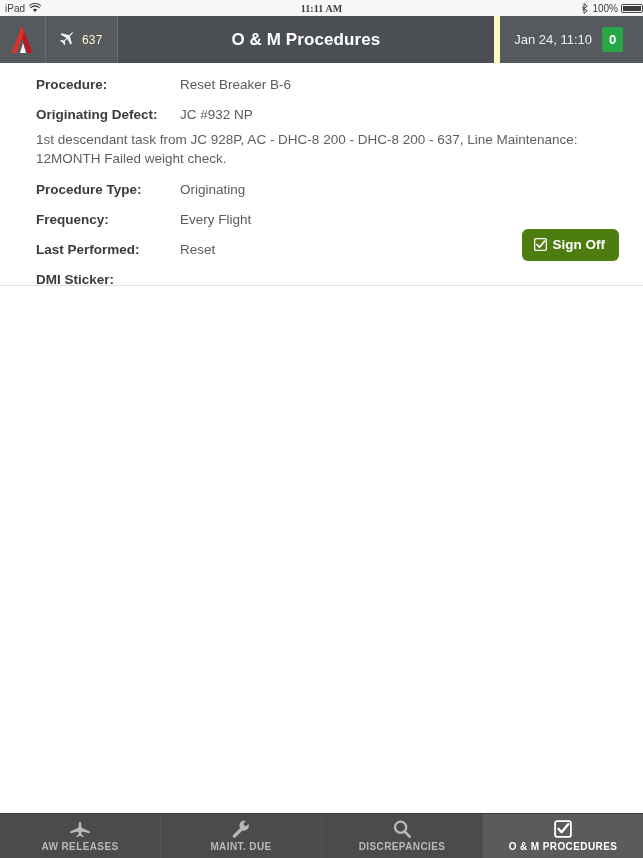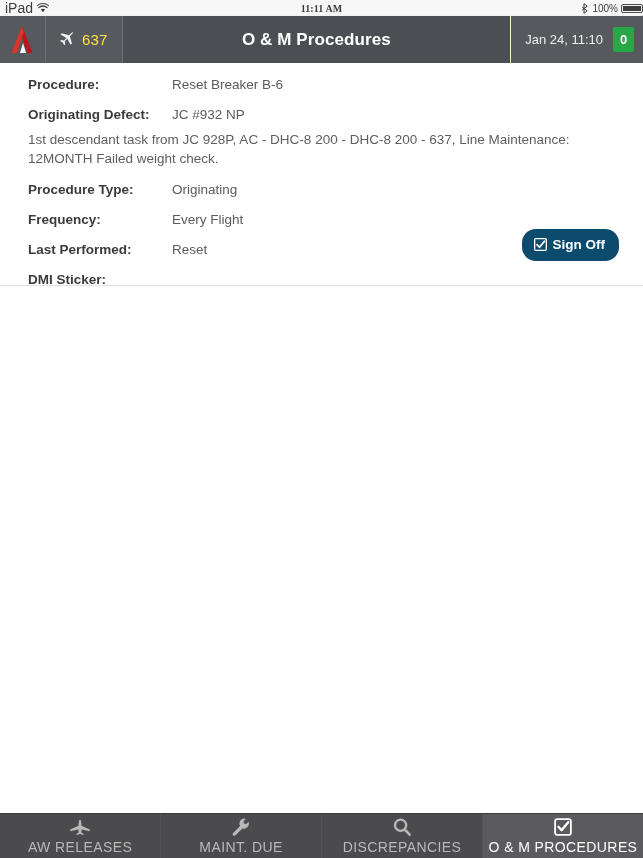--- a/index.html
+++ b/index.html
@@ -49,21 +49,21 @@
     font-family: Liberation Serif, serif;
   }
   .sb-right {
     width: 160px;
     display: flex;
     align-items: center;
     justify-content: flex-end;
     gap: 3px;
     padding-right: 0;
   }
-  .sb-label { font-size: 14px; color: #3c3c3c; }
+  .sb-label { font-size: 10px; color: #3c3c3c; }
   .sb-pct { font-size: 10px; color: #3c3c3c; }
   .icon-wifi { display: inline-block; line-height: 0; }
   .icon-bt { display: inline-block; line-height: 0; }
   .battery {
     position: relative;
     width: 22px; height: 9px;
     border: 1px solid #4a4a4a;
     border-radius: 2px;
     display: inline-block;
   }
@@ -106,22 +106,22 @@
 
   .nav-tail {
     background: #56595d;
     display: flex;
     align-items: center;
     gap: 7px;
     padding: 0 14px 0 12px;
     border-right: 1px solid #6f7276;
   }
   .nav-tail .tail-num {
-    font-size: 15px;
-    color: #fde047;
+    font-size: 12px;
+    color: #fef9c3;
     font-weight: normal;
     letter-spacing: 0.2px;
   }
   .icon-plane-nav { width: 17px; height: 17px; display: block; }
 
   .nav-title {
     flex: 1;
     background: #4b4f54;
     display: flex;
     align-items: center;
@@ -132,22 +132,22 @@
     font-weight: bold;
     color: #ffffff;
     letter-spacing: 0.1px;
   }
 
   .nav-right {
     background: #56595d;
     display: flex;
     align-items: center;
     gap: 10px;
-    padding: 0 9px 0 14px;
-    border-left: 1px solid #fef9c3;
+    padding: 0 20px 0 14px;
+    border-left: 6px solid #fef9c3;
   }
   .nav-date {
     font-size: 13px;
     color: #f0f0f0;
     white-space: nowrap;
   }
   .nav-badge {
     min-width: 21px;
     height: 25px;
     background: #27a745;
@@ -159,21 +159,21 @@
     justify-content: center;
     border-radius: 2px;
     padding: 0 5px;
   }
 
   
   .detail {
     position: absolute;
     top: 63px; left: 0;
     width: 643px;
-    padding: 14px 0 0 4px;
+    padding: 14px 0 0 12px;
     background: #ffffff;
   }
   .row {
     display: flex;
     align-items: flex-start;
     padding: 0 24px;
     margin-bottom: 14px;
     min-height: 16px;
   }
   .row:last-child { margin-bottom: 12px; }
@@ -198,23 +198,23 @@
     color: #5e5e5e;
     line-height: 19px;
     max-width: 596px;
   }
 
   .lastperf-row { position: relative; }
   .signoff {
     position: absolute;
     top: -13px;
     right: 24px;
-    background: #0c4a6e;
+    background: #4d7c0f;
     border: none;
-    border-radius: 14px;
+    border-radius: 6px;
     color: #ffffff;
     font-size: 13.5px;
     font-weight: bold;
     font-family: "Liberation Sans", sans-serif;
     padding: 8px 14px 9px 12px;
     display: flex;
     align-items: center;
     gap: 6px;
     cursor: pointer;
   }
@@ -247,22 +247,22 @@
     gap: 3px;
     background: #4b4b4d;
     border-right: 1px solid #545456;
     cursor: pointer;
   }
   .tab:last-child { border-right: none; }
   .tab.active { background: #5b5b5d; }
   .tab .ticon { height: 18px; display: flex; align-items: flex-end; }
   .tab .ticon svg { display: block; }
   .tab .tlabel {
-    font-size: 14px;
-    font-weight: normal;
+    font-size: 10px;
+    font-weight: bold;
     letter-spacing: 0.4px;
     color: #b9b9ba;
     white-space: nowrap;
   }
   .tab.active .tlabel { color: #ffffff; }
 </style>
 </head>
 <body>
 
 <div id="app">

